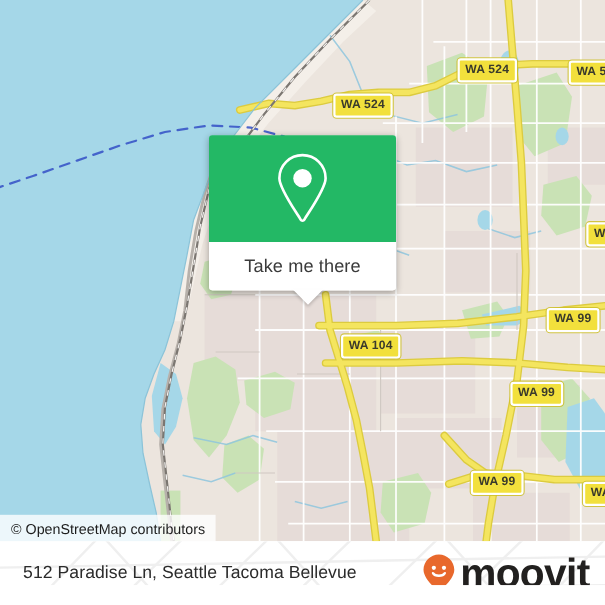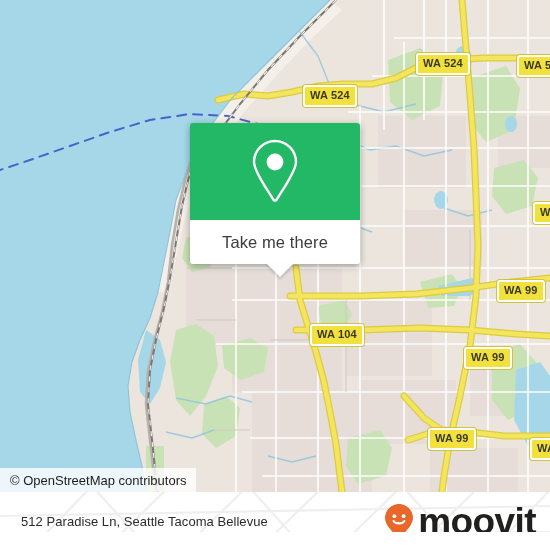--- a/index.html
+++ b/index.html
@@ -123,21 +123,21 @@
   #footer-inner {
     position: relative;
     height: 58px;
     display: flex;
     align-items: center;
     justify-content: space-between;
     padding: 0 14px 0 21px;
     box-sizing: border-box;
   }
   #footer-address {
-    font-size: 13px;
+    font-size: 16px;
     color: #2b2b2b;
     letter-spacing: .05px;
     white-space: nowrap;
   }
   #moovit-logo {
     display: flex;
     align-items: center;
     gap: 4px;
   }
   #moovit-wordmark {
@@ -308,21 +308,21 @@
                  L140,340 L132,362 L128,386 L130,412 L136,440
                  L142,466 L146,492" stroke="#8bc3d8" stroke-width="1.1" fill="none"></path>
       </g>
     </svg>
 
     <div class="shield" style="left:416px; top:53px;">WA 524</div>
     <div class="shield" style="left:303px; top:85px;">WA 524</div>
     <div class="shield" style="left:517px; top:55px;">WA 52</div>
     <div class="shield" style="left:533px; top:202px;">W</div>
     <div class="shield" style="left:497px; top:280px;">WA 99</div>
-    <div class="shield" style="left:310px; top:324px;">WA 104</div>
+    <div class="shield" style="left:310px; top:304px;">WA 104</div>
     <div class="shield" style="left:464px; top:347px;">WA 99</div>
     <div class="shield" style="left:428px; top:428px;">WA 99</div>
     <div class="shield" style="left:530px; top:438px;">WA</div>
 
     <div id="callout">
       <div id="callout-head">
         <svg width="58" height="70" viewBox="0 0 58 70">
           <path d="M29 4 C17.4 4 8 13.4 8 25 C8 34.5 22.5 54.5 27.3 62.6
                    C28.1 64 29.9 64 30.7 62.6 C35.5 54.5 50 34.5 50 25
                    C50 13.4 40.6 4 29 4 Z" fill="none" stroke="#ffffff" stroke-width="2.4" stroke-linejoin="round"></path>

